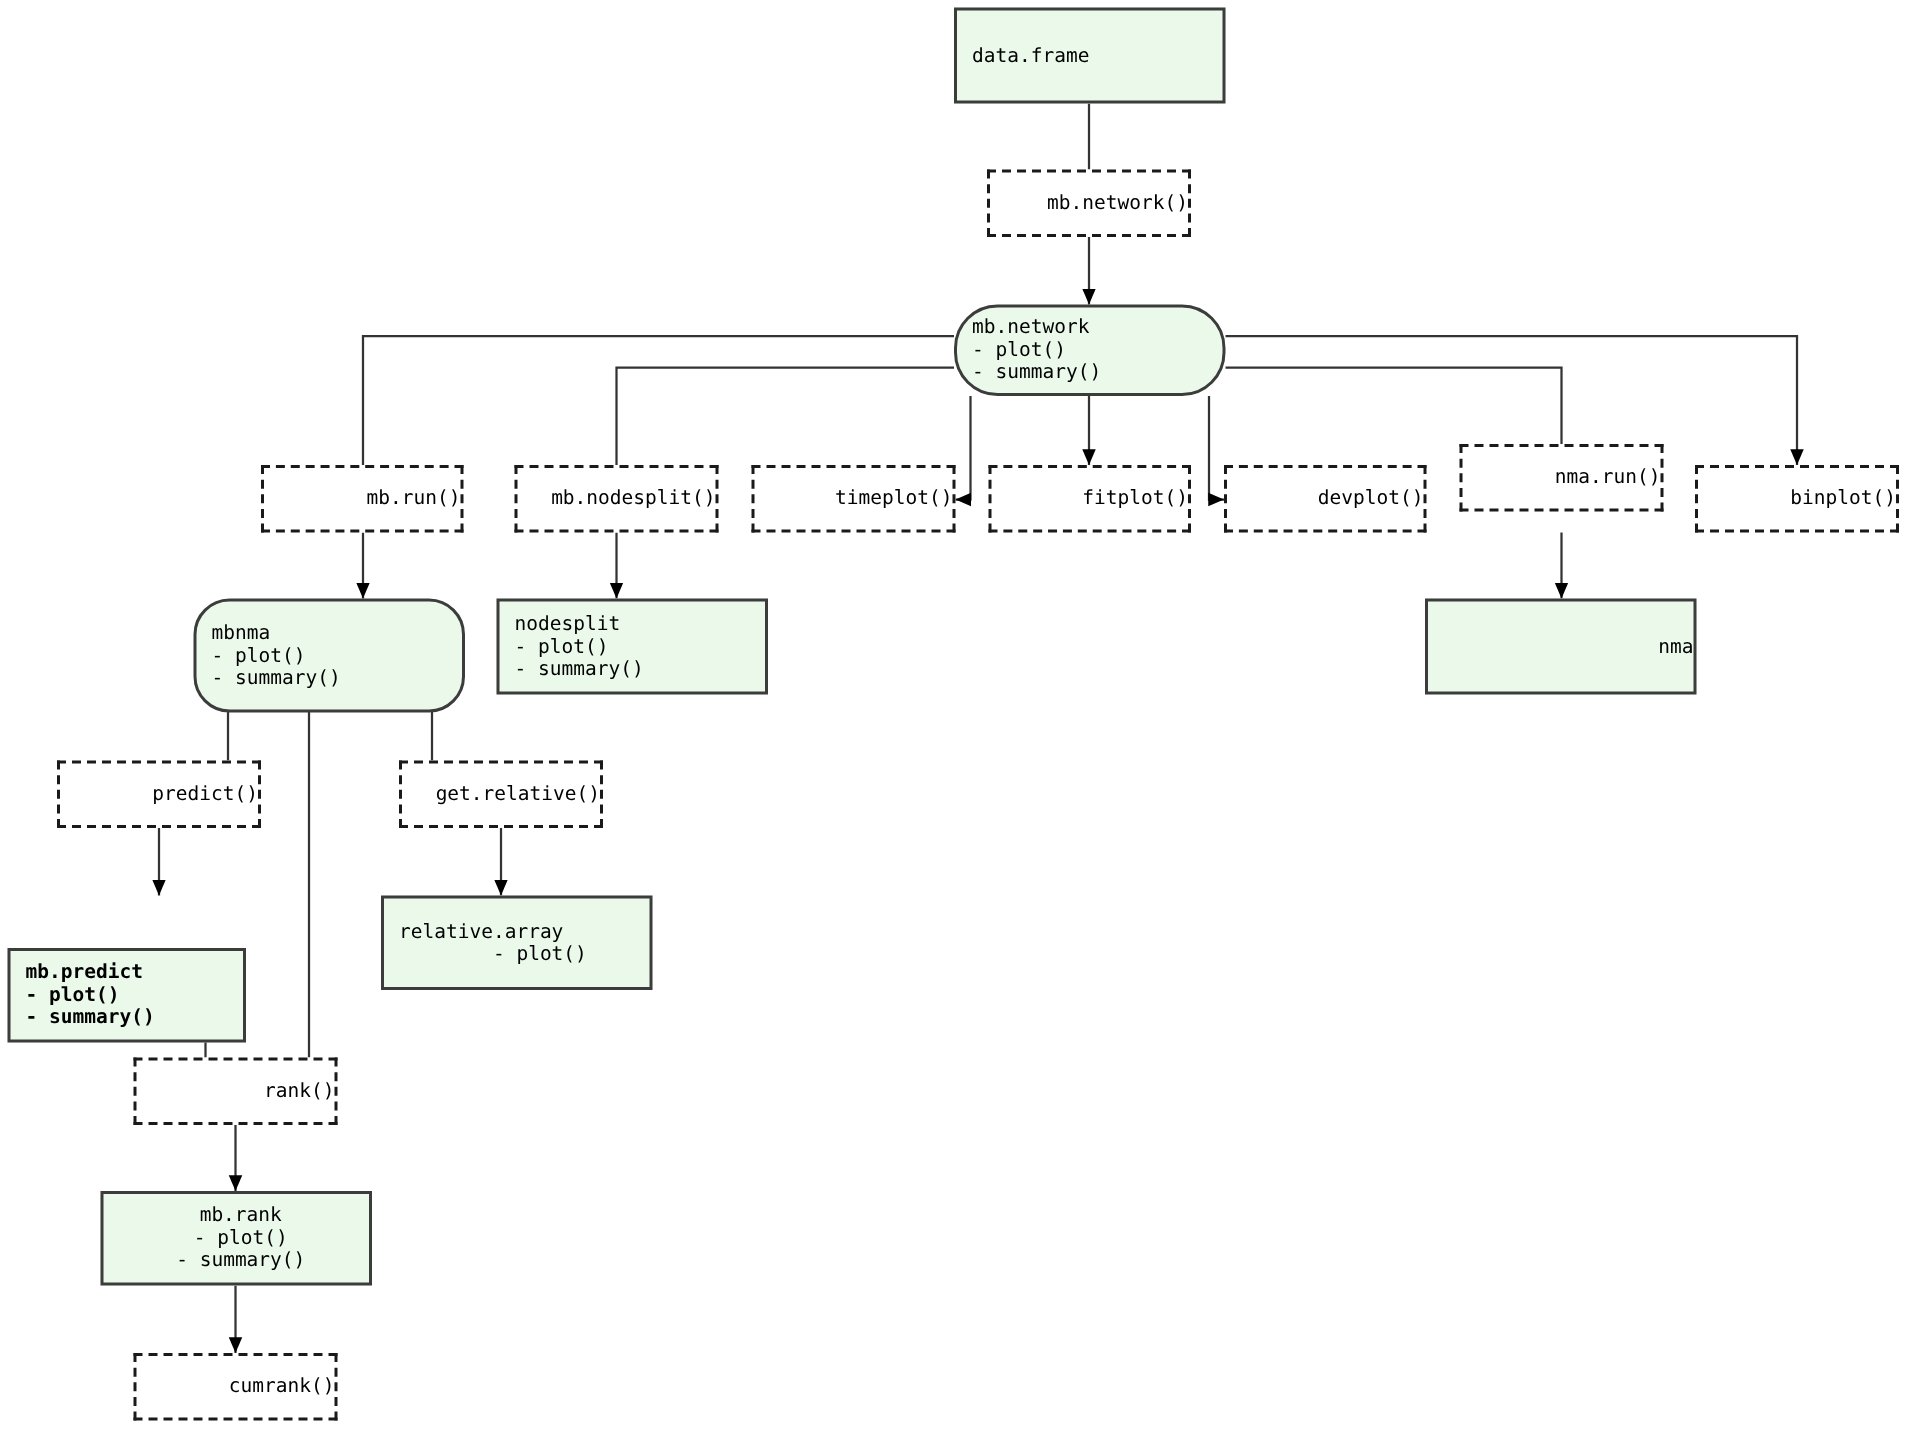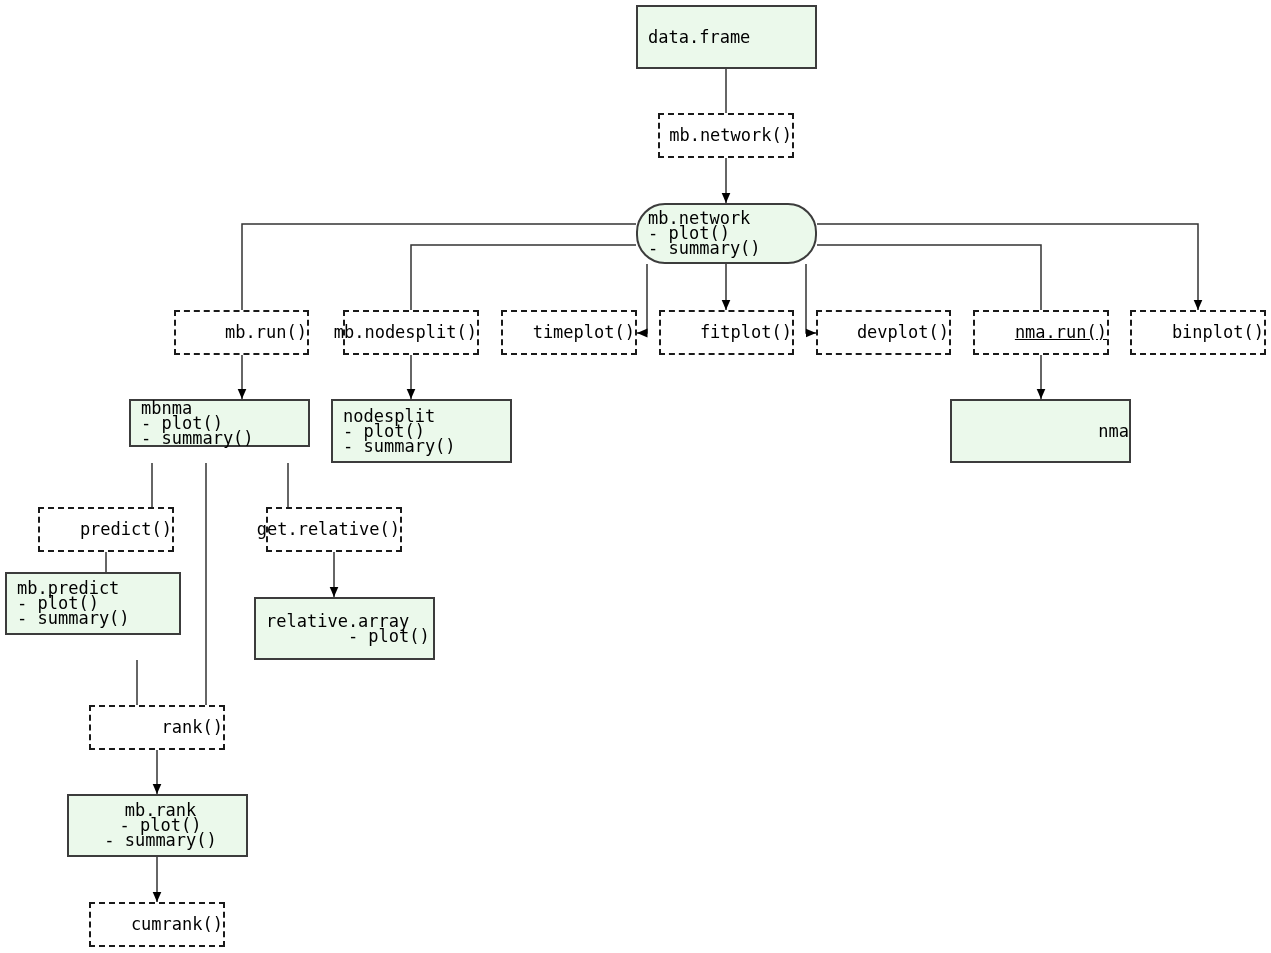--- a/index.html
+++ b/index.html
@@ -6,21 +6,21 @@
     margin: 0;
     padding: 0;
     background: #ffffff;
   }
   #canvas {
     position: relative;
     width: 1271px;
     height: 953px;
     background: #ffffff;
     font-family: "DejaVu Sans Mono", "Liberation Mono", monospace;
-    font-size: 17px;
+    font-size: 13px;
     color: #000000;
     overflow: hidden;
   }
   #edges-layer {
     position: absolute;
     left: 0;
     top: 0;
     width: 1271px;
     height: 953px;
   }
@@ -108,46 +108,46 @@
       </div>
       <div class="node function align-center" style="left: 501px; top: 310px; width: 136px; height: 45px;">
         <div class="ln">timeplot()</div>
       </div>
       <div class="node function align-center" style="left: 659px; top: 310px; width: 135px; height: 45px;">
         <div class="ln">fitplot()</div>
       </div>
       <div class="node function align-center" style="left: 816px; top: 310px; width: 135px; height: 45px;">
         <div class="ln">devplot()</div>
       </div>
-      <div class="node function align-center" style="left: 973px; top: 310px; width: 136px; height: 45px; text-decoration: underline;">
+      <div class="node function align-center" style="left: 973px; top: 296px; width: 136px; height: 45px;">
         <div class="ln">nma.run()</div>
       </div>
       <div class="node function align-center" style="left: 1130px; top: 310px; width: 136px; height: 45px;">
         <div class="ln">binplot()</div>
       </div>
-      <div class="node object align-left" style="left: 129px; top: 399px; width: 181px; height: 48px;">
+      <div class="node object align-left" style="left: 129px; top: 399px; width: 181px; height: 76px; border-radius: 24px;">
         <div class="ln">mbnma</div>
         <div class="ln">- plot()</div>
         <div class="ln">- summary()</div>
       </div>
       <div class="node object align-left" style="left: 331px; top: 399px; width: 181px; height: 64px;">
         <div class="ln">nodesplit</div>
         <div class="ln">- plot()</div>
         <div class="ln">- summary()</div>
       </div>
       <div class="node object align-center" style="left: 950px; top: 399px; width: 181px; height: 64px;">
         <div class="ln">nma</div>
       </div>
       <div class="node function align-center" style="left: 38px; top: 507px; width: 136px; height: 45px;">
         <div class="ln">predict()</div>
       </div>
       <div class="node function align-center" style="left: 266px; top: 507px; width: 136px; height: 45px;">
         <div class="ln">get.relative()</div>
       </div>
-      <div class="node object align-left" style="left: 5px; top: 572px; width: 176px; height: 63px;">
+      <div class="node object align-left" style="left: 5px; top: 632px; width: 159px; height: 63px; font-weight: bold;">
         <div class="ln">mb.predict</div>
         <div class="ln">- plot()</div>
         <div class="ln">- summary()</div>
       </div>
       <div class="node object align-left" style="left: 254px; top: 597px; width: 181px; height: 63px;">
         <div class="ln">relative.array</div>
         <div class="ln">        - plot()</div>
       </div>
       <div class="node function align-center" style="left: 89px; top: 705px; width: 136px; height: 45px;">
         <div class="ln">rank()</div>

